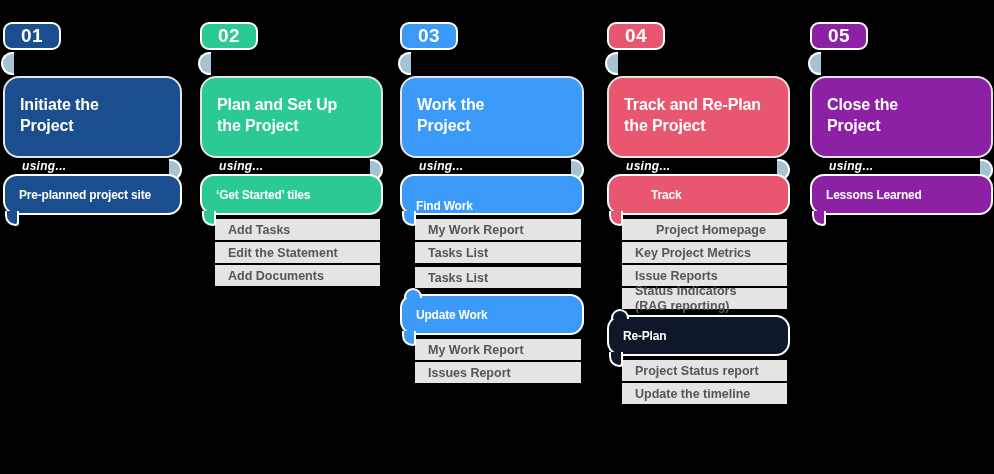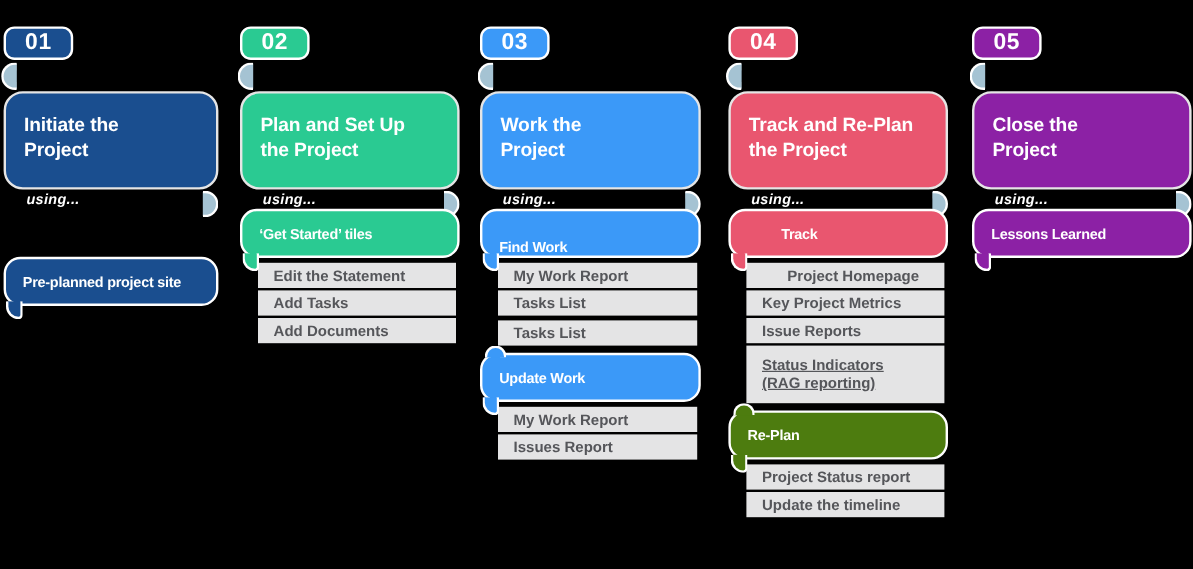--- a/index.html
+++ b/index.html
@@ -53,60 +53,60 @@
     position:absolute; left:2px; top:-8px; width:18px; height:10px;
     box-sizing:border-box; border:2px solid #fff; border-bottom:none;
     border-radius:9px 9px 0 0; background:inherit;
   }
   .items { margin:4px 0 0 15px; }
   .item {
     box-sizing:border-box; height:21px; margin-bottom:2px; background:#E4E4E5;
     color:#55565A; font-weight:700; font-size:12.5px; display:flex;
     align-items:center; padding-left:13px; white-space:pre-line;
   }
-  .item.two { height:48px; line-height:15px;text-decoration:underline; }
+  .item.two { height:21px; line-height:15px; }
 </style>
 </head>
 <body>
 
 <div id="diagram" class="page">
     <div class="col" style="left: 3px; width: 179px;">
       <div class="tab" style="background: rgb(26, 78, 143);">
         <span>01</span>
       </div>
       <div class="fold-left" style="background: rgb(165, 195, 211);"></div>
       <div class="banner" style="background: rgb(26, 78, 143);"><span class="title">Initiate the
 Project</span></div>
       <div class="using-row">
         <span class="using-label">using...</span>
         <div class="fold-right" style="background: rgb(165, 195, 211);"></div>
       </div>
-      <div class="band" style="background: rgb(26, 78, 143); margin-top: 40px;">
+      <div class="band" style="background: rgb(26, 78, 143);">
         <span class="band-label">Pre-planned project site</span>
         <div class="band-tail"></div>
       </div>
     </div>
     <div class="col" style="left: 200px; width: 183px;">
       <div class="tab" style="background: rgb(42, 202, 146);">
         <span>02</span>
       </div>
       <div class="fold-left" style="background: rgb(165, 195, 211);"></div>
       <div class="banner" style="background: rgb(42, 202, 146);"><span class="title">Plan and Set Up
 the Project</span></div>
       <div class="using-row">
         <span class="using-label">using...</span>
         <div class="fold-right" style="background: rgb(165, 195, 211);"></div>
       </div>
       <div class="band" style="background: rgb(42, 202, 146);">
         <span class="band-label">‘Get Started’ tiles</span>
         <div class="band-tail"></div>
       </div>
       <div class="items" style="width: 165px;">
+        <div class="item" style="background: rgb(228, 228, 229); color: rgb(85, 86, 90);"><span>Add Tasks</span></div>
         <div class="item" style="background: rgb(228, 228, 229); color: rgb(85, 86, 90);"><span>Edit the Statement</span></div>
-        <div class="item" style="background: rgb(228, 228, 229); color: rgb(85, 86, 90);"><span>Add Tasks</span></div>
         <div class="item" style="background: rgb(228, 228, 229); color: rgb(85, 86, 90);"><span>Add Documents</span></div>
       </div>
     </div>
     <div class="col" style="left: 400px; width: 184px;">
       <div class="tab" style="background: rgb(59, 153, 248);">
         <span>03</span>
       </div>
       <div class="fold-left" style="background: rgb(165, 195, 211);"></div>
       <div class="banner" style="background: rgb(59, 153, 248);"><span class="title">Work the
 Project</span></div>
@@ -150,21 +150,21 @@
         <span class="band-label">Track</span>
         <div class="band-tail"></div>
       </div>
       <div class="items" style="width: 165px;">
         <div class="item" style="background: rgb(228, 228, 229); color: rgb(85, 86, 90); justify-content: center;"><span>Project Homepage</span></div>
         <div class="item" style="background: rgb(228, 228, 229); color: rgb(85, 86, 90);"><span>Key Project Metrics</span></div>
         <div class="item" style="background: rgb(228, 228, 229); color: rgb(85, 86, 90);"><span>Issue Reports</span></div>
         <div class="item two" style="background: rgb(228, 228, 229); color: rgb(85, 86, 90);"><span>Status Indicators
 (RAG reporting)</span></div>
       </div>
-      <div class="band follow" style="background: #4d7c0f;">
+      <div class="band follow" style="background: #0f172a;">
         <div class="band-topcurl"></div>
         <span class="band-label">Re-Plan</span>
         <div class="band-tail"></div>
       </div>
       <div class="items" style="width: 165px;">
         <div class="item" style="background: rgb(228, 228, 229); color: rgb(85, 86, 90);"><span>Project Status report</span></div>
         <div class="item" style="background: rgb(228, 228, 229); color: rgb(85, 86, 90);"><span>Update the timeline</span></div>
       </div>
     </div>
     <div class="col" style="left: 810px; width: 183px;">

